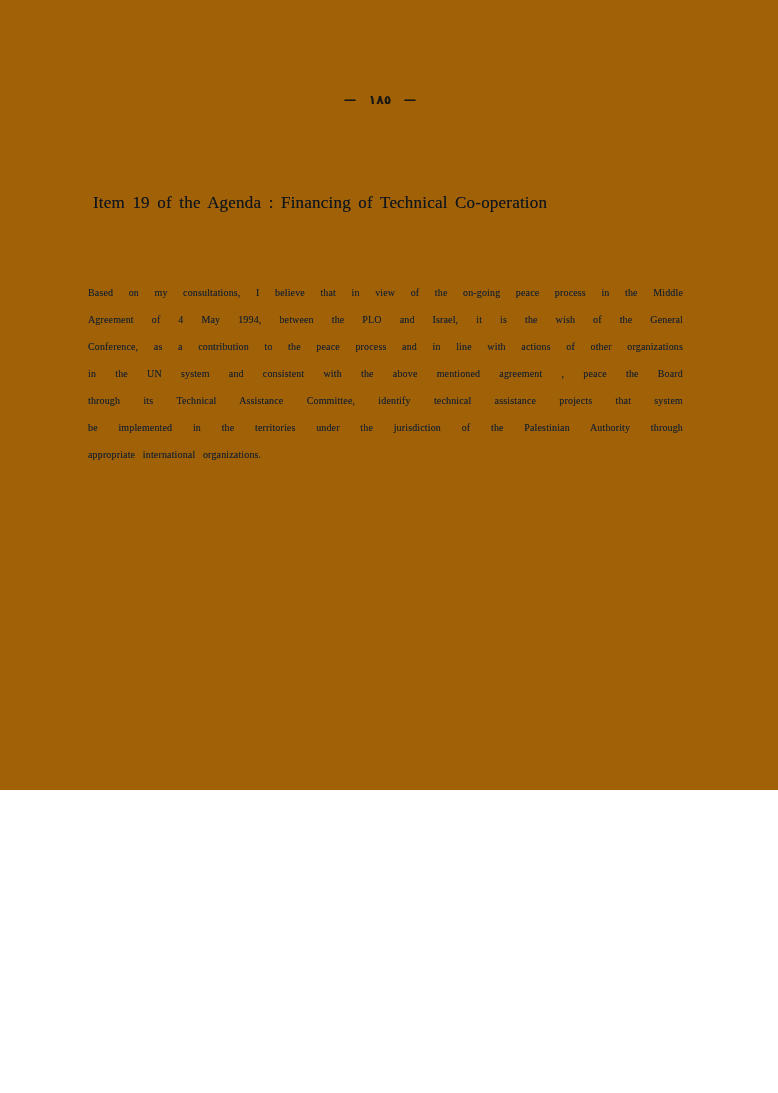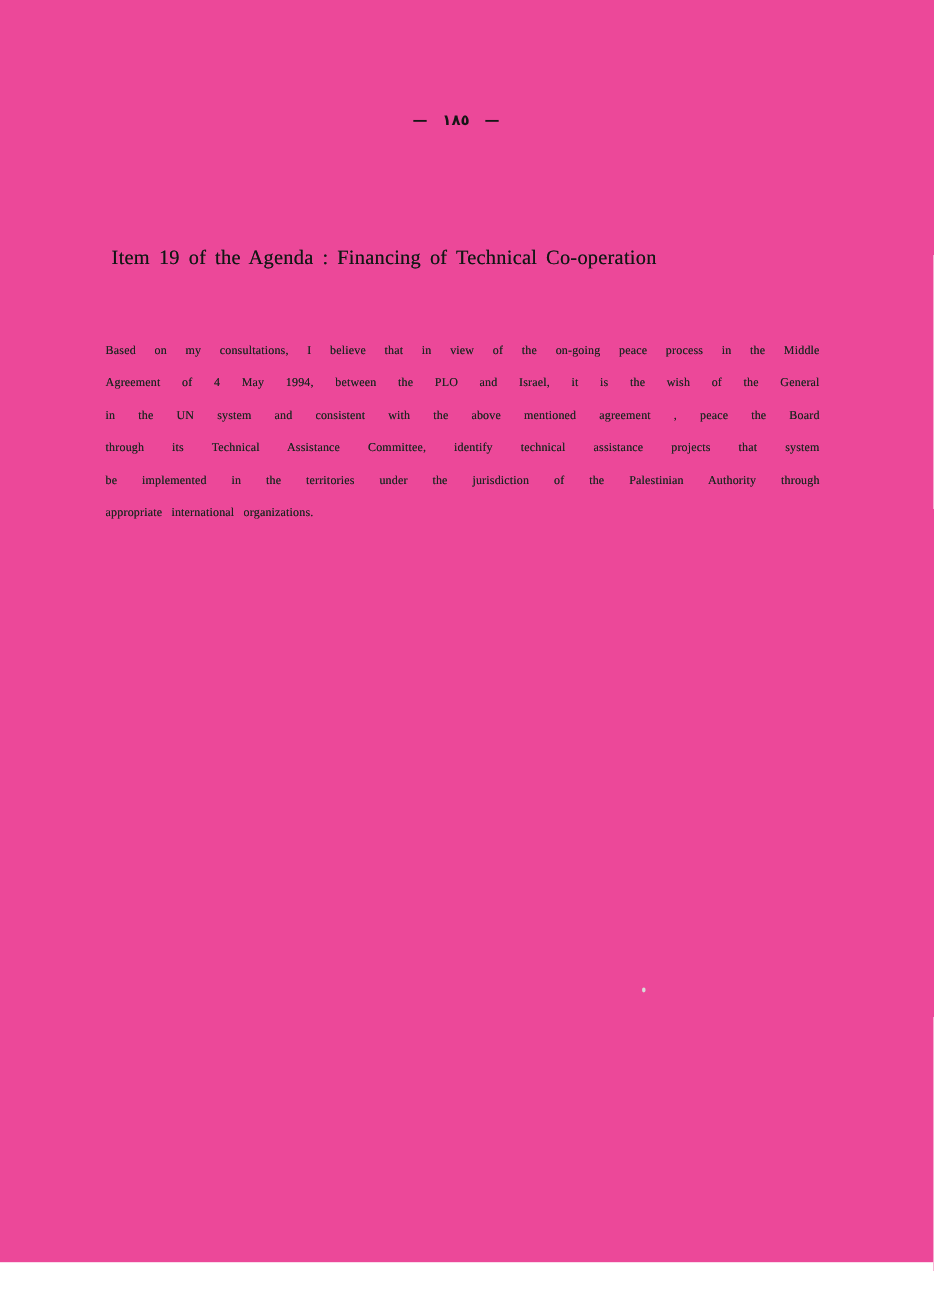--- a/index.html
+++ b/index.html
@@ -3,22 +3,22 @@
 <meta charset="utf-8">
 <style>
   html, body {
     margin: 0;
     padding: 0;
     background: #ffffff;
   }
   .page {
     position: relative;
     width: 778px;
-    height: 1052px;
-    background: #ec4899;
+    height: 790px;
+    background: #a16207;
     overflow: hidden;
     font-family: "Liberation Serif", "DejaVu Serif", serif;
     color: #1f1f1f;
   }
   
   .page-number {
     position: absolute;
     top: 92px;
     left: 0;
     width: 778px;
@@ -26,21 +26,21 @@
     transform: translateX(-9px);
     font-family: "DejaVu Sans", sans-serif;
     font-size: 12.5px;
     font-weight: bold;
     letter-spacing: 1px;
     word-spacing: 8px;
     color: #161616;
   }
   .heading {
     position: absolute;
-    top: 203px;
+    top: 191px;
     left: 93px;
     margin: 0;
     font-size: 17px;
     font-weight: normal;
     line-height: 24px;
     word-spacing: 3px;
     letter-spacing: 0.2px;
     color: #141414;
     text-shadow: 0 0 0.4px #3a3a3a;
     white-space: nowrap;
@@ -81,20 +81,21 @@
 
 <div class="page">
 
   <div class="page-number">— ١٨٥ —</div>
 
   <h1 class="heading">Item 19 of the Agenda : Financing of Technical Co-operation</h1>
 
   <div class="paragraph">
     <div class="line">Based on my consultations, I believe that in view of the on-going peace process in the Middle</div>
     <div class="line">Agreement of 4 May 1994, between the PLO and Israel, it is the wish of the General</div>
+    <div class="line">Conference, as a contribution to the peace process and in line with actions of other organizations</div>
     <div class="line">in the UN system and consistent with the above mentioned agreement , peace the Board</div>
     <div class="line">through its Technical Assistance Committee, identify technical assistance projects that system</div>
     <div class="line">be implemented in the territories under the jurisdiction of the Palestinian Authority through</div>
     <div class="line last-line">appropriate international organizations.</div>
   </div>
 
   <div class="speck"></div>
 
 </div>
 

